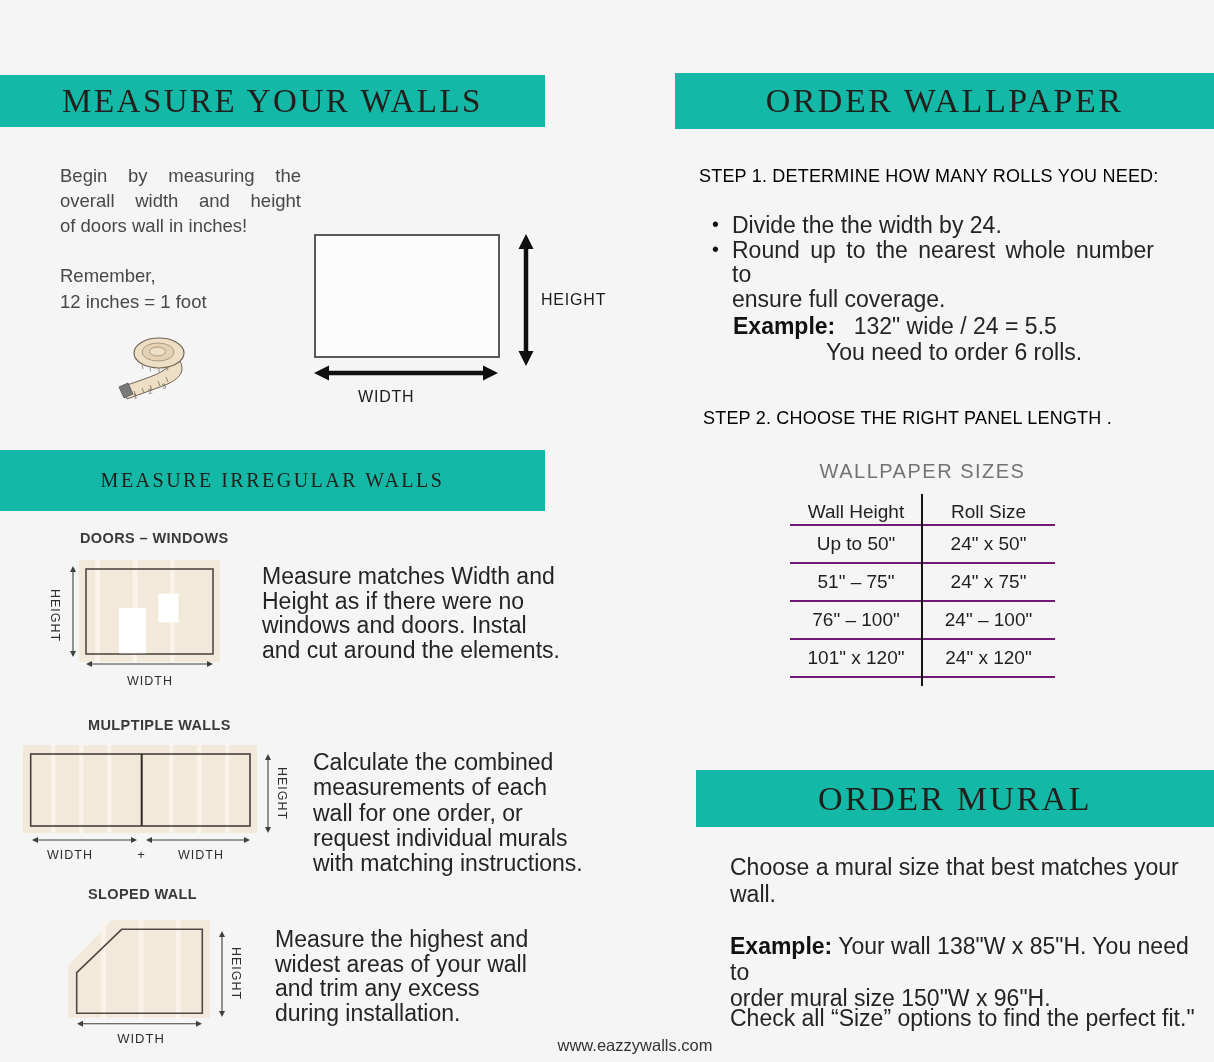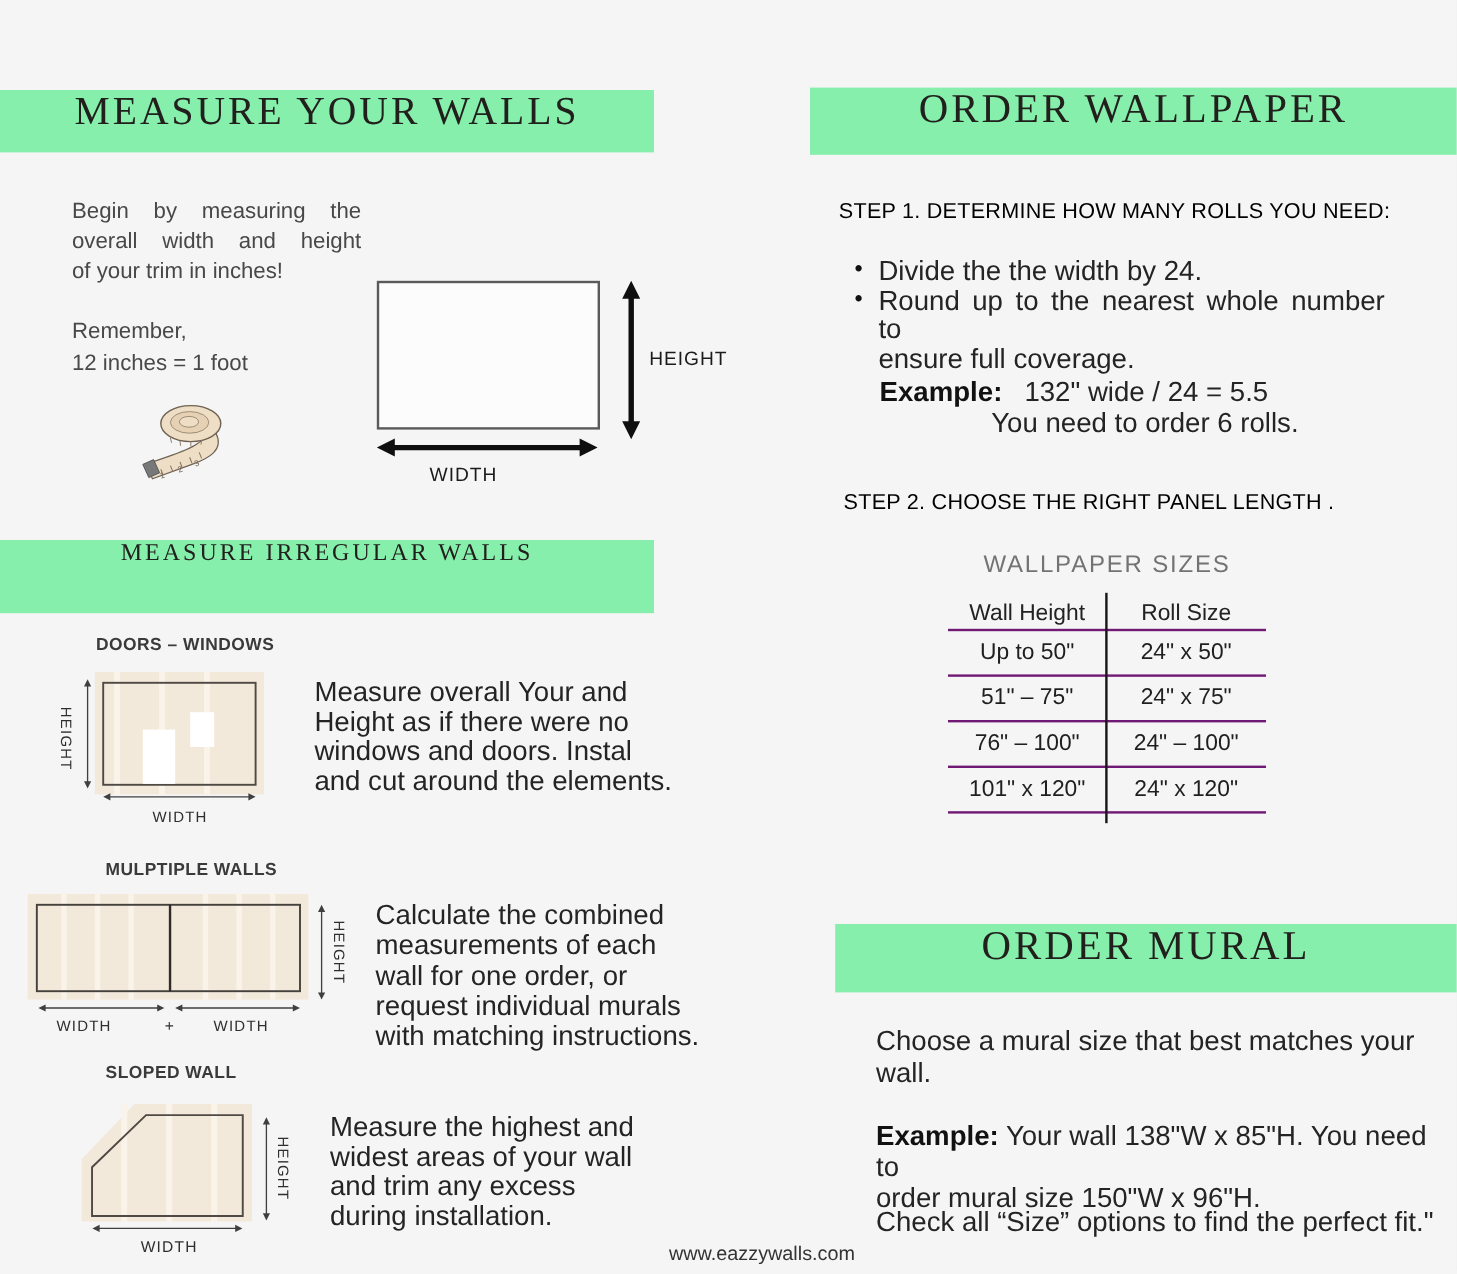--- a/index.html
+++ b/index.html
@@ -3,21 +3,21 @@
 <meta charset="utf-8">
 <style>
   html,body{margin:0;padding:0;}
   body{background:#e9e9e9;}
   #canvas{
     position:relative;width:1214px;height:1062px;background:#f5f5f5;
     font-family:"Liberation Sans","DejaVu Sans",sans-serif;color:#2c2c2c;
     overflow:hidden;margin:0 auto;
   }
   .band{
-    position:absolute;background:#86efac;display:flex;align-items:flex-start;justify-content:center;
+    position:absolute;background:#14b8a6;display:flex;align-items:center;justify-content:center;
     font-family:"Liberation Serif","DejaVu Serif",serif;color:#22201d;
     letter-spacing:2.5px;white-space:nowrap;
   }
   .abs{position:absolute;}
   .jline{text-align:justify;text-align-last:justify;}
   .smallcap{font-weight:bold;color:#3a3a3a;font-size:14.5px;letter-spacing:.4px;}
   .bodyL{font-size:18.5px;line-height:25px;color:#484848;}
   .bodyR{font-size:23px;line-height:24.5px;color:#242424;}
   .stepHead{font-weight:normal;font-size:18px;color:#000000;letter-spacing:.2px;white-space:nowrap;}
   .diagLabel{font-size:12.5px;color:#2e2e2e;letter-spacing:1px;}
@@ -39,21 +39,21 @@
 
 <div id="canvas">
 
   <div class="band" style="left:0;top:75px;width:545px;height:52px;font-size:33px;">
     <span>MEASURE YOUR WALLS</span>
   </div>
 
   <div class="abs bodyL" style="left:60px;top:163px;width:241px;">
     <div class="jline">Begin  by  measuring  the</div>
     <div class="jline">overall  width  and  height</div>
-    <div>of your trim in inches!</div>
+    <div>of doors wall in inches!</div>
   </div>
 
   <div class="abs bodyL" style="left:60px;top:263px;line-height:26px;">
     <div>Remember,</div>
     <div>12 inches = 1 foot</div>
   </div>
 
   <svg class="abs" style="left:112px;top:331px;" width="92" height="76" viewBox="0 0 92 76">
     <path d="M68,30 C75,44 62,51 48,56 L15,68 L10,56 C28,49 44,45 52,39 C58,35 61,33 62,28 Z" fill="#efdec6" stroke="#6f6354" stroke-width="1"></path>
     <path d="M22,60 l2,5 M30,57 l2,5 M38,54 l2,5 M46,50 l2,5 M54,46 l2,5" stroke="#8a7763" stroke-width="0.9"></path>
@@ -101,21 +101,21 @@
     <polygon points="33,10 30,16 36,16" fill="#3f3f3f"></polygon>
     <polygon points="33,101 30,95 36,95" fill="#3f3f3f"></polygon>
     <text transform="translate(11,33) rotate(90)" class="diagLabel" font-size="12.5" fill="#2e2e2e" letter-spacing="1">HEIGHT</text>
     <line x1="51" y1="108" x2="168" y2="108" stroke="#3f3f3f" stroke-width="1.1"></line>
     <polygon points="46,108 52,105 52,111" fill="#3f3f3f"></polygon>
     <polygon points="173,108 167,105 167,111" fill="#3f3f3f"></polygon>
     <text x="110" y="129" text-anchor="middle" font-size="12.5" fill="#2e2e2e" letter-spacing="1">WIDTH</text>
   </svg>
 
   <div class="abs bodyR" style="left:262px;top:564px;">
-    <div>Measure overall Your and</div>
+    <div>Measure matches Width and</div>
     <div>Height as if there were no</div>
     <div>windows and doors. Instal</div>
     <div>and cut around the elements.</div>
   </div>
 
   <div class="abs smallcap" style="left:88px;top:717px;">MULPTIPLE WALLS</div>
 
   <svg class="abs" style="left:15px;top:740px;" width="290" height="128" viewBox="0 0 290 128">
     <rect x="8" y="5" width="234" height="88" fill="#f3e9db"></rect>
     <rect x="36" y="5" width="4.5" height="88" fill="#f9f3ea"></rect>

